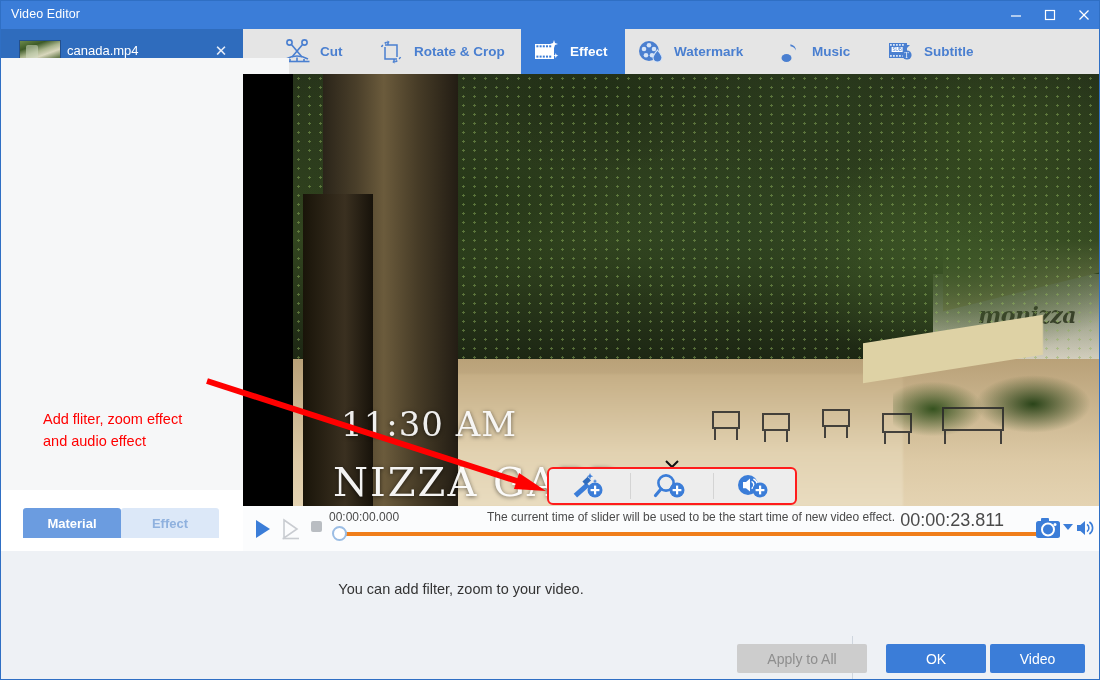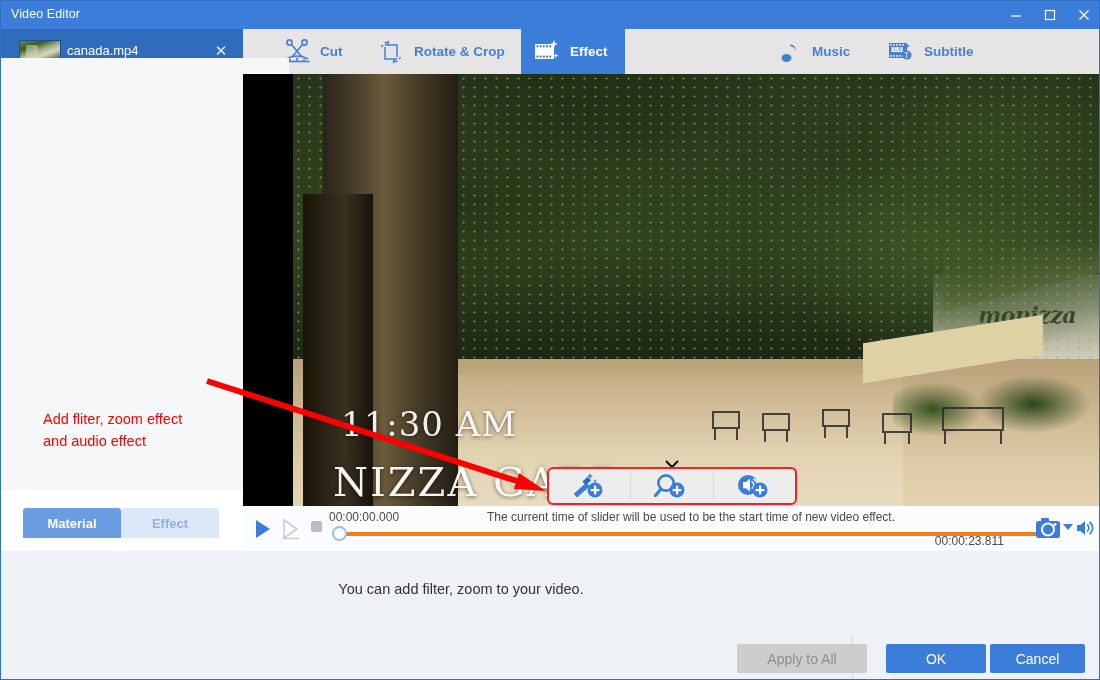--- a/index.html
+++ b/index.html
@@ -90,21 +90,21 @@
   .popup{position:absolute;left:546px;top:466px;width:250px;height:38px;background:#ededed;
       border:2px solid #ff1c1c;border-radius:6px;box-sizing:border-box;display:flex;align-items:center;}
   .popup .pslot{flex:1;display:flex;align-items:center;justify-content:center;height:100%;}
   .popup .sep{width:1px;height:26px;background:#d4d4d4;}
   .popwing{position:absolute;left:528px;top:468px;width:290px;height:34px;background:#e3e3e3;border-radius:17px;z-index:-1;}
 
   
   .playbar{position:absolute;left:242px;top:505px;width:858px;height:45px;background:#fbfcfd;border-bottom:3px solid #8b5cf6;}
   .pbtn{position:absolute;top:12px;width:24px;height:22px;}
   .time-left{position:absolute;left:86px;top:4px;font-size:12px;color:#4a4a4a;}
-  .time-right{position:absolute;right:97px;top:4px;font-size:12px;color:#4a4a4a;margin-top:24px;}
+  .time-right{position:absolute;right:97px;top:4px;font-size:18px;color:#4a4a4a;}
   .hint{position:absolute;left:244px;top:4px;font-size:12px;color:#4a4a4a;}
   .track{position:absolute;left:96px;top:26px;width:702px;height:4px;background:#f07e1a;border-radius:2px;}
   .knob{position:absolute;left:89px;top:20px;width:15px;height:15px;border-radius:50%;background:#ffffff;border:2px solid #9bbde4;box-sizing:border-box;}
   .snapbtn{position:absolute;right:40px;top:10px;width:26px;height:24px;}
   .caret{position:absolute;right:28px;top:18px;width:0;height:0;border-left:5px solid transparent;border-right:5px solid transparent;border-top:6px solid #3b7dd8;}
   .volbtn{position:absolute;right:6px;top:13px;width:20px;height:18px;}
 
   
   .bottom{position:absolute;left:0;top:550px;width:1100px;height:130px;
      background:#eef1f5;
@@ -208,20 +208,36 @@
           </g>
           <g fill="#ffffff">
             <path d="M21 1 l1 3 l3 1 l-3 1 l-1 3 l-1 -3 l-3 -1 l3 -1 z"></path>
             <path d="M22.8 14 l.7 1.9 l1.9 .7 l-1.9 .7 l-.7 1.9 l-.7 -1.9 l-1.9 -.7 l1.9 -.7 z"></path>
           </g>
         </svg>
       </span>
       <span class="lbl">Effect</span>
     </div>
 
+    <div class="tool" style="left:382px;width:140px;">
+      <span>
+        <svg width="28" height="26" viewBox="0 0 28 26">
+          <circle cx="12" cy="12" r="10" fill="#4a7fd0"></circle>
+          <g fill="#d6e4f7">
+            <circle cx="12" cy="6.2" r="2.3"></circle>
+              <circle cx="7" cy="10" r="2.3"></circle>
+              <circle cx="17" cy="10" r="2.3"></circle>
+            <circle cx="9" cy="16.3" r="2.3"></circle>
+              <circle cx="15" cy="16.3" r="2.3"></circle>
+          </g>
+          <path d="M20.5 11 c3 4 4.5 5.6 4.5 7.6 a4.5 4.5 0 0 1 -9 0 c0 -2 1.5 -3.6 4.5 -7.6 z" fill="#4a7fd0" stroke="#d6e4f7" stroke-width="1.1"></path>
+        </svg>
+      </span>
+      <span class="lbl">Watermark</span>
+    </div>
 
     <div class="tool" style="left:522px;width:110px;">
       <span>
         <svg width="26" height="26" viewBox="0 0 26 26">
           <g fill="#4a7fd0">
             <ellipse cx="9.5" cy="19" rx="5" ry="4"></ellipse>
             <path d="M13.4 19 V5.2 c3.8 1 5.6 3.2 5.6 6.3 c-1.2 -3 -3 -4 -5.6 -4.3 z"></path>
           </g>
         </svg>
       </span>
@@ -395,17 +411,17 @@
       </svg>
     </div>
   </div>
 
   <div class="bottom">
     <div class="bottom-msg">You can add filter, zoom to your video.</div>
     <div class="footer">
       <div class="divider"></div>
       <div class="btn btn-apply">Apply to All</div>
       <div class="btn btn-ok">OK</div>
-      <div class="btn btn-cancel">Cancel</div>
+      <div class="btn btn-cancel">Video</div>
     </div>
   </div>
 
 </div>
 
 </body></html>

